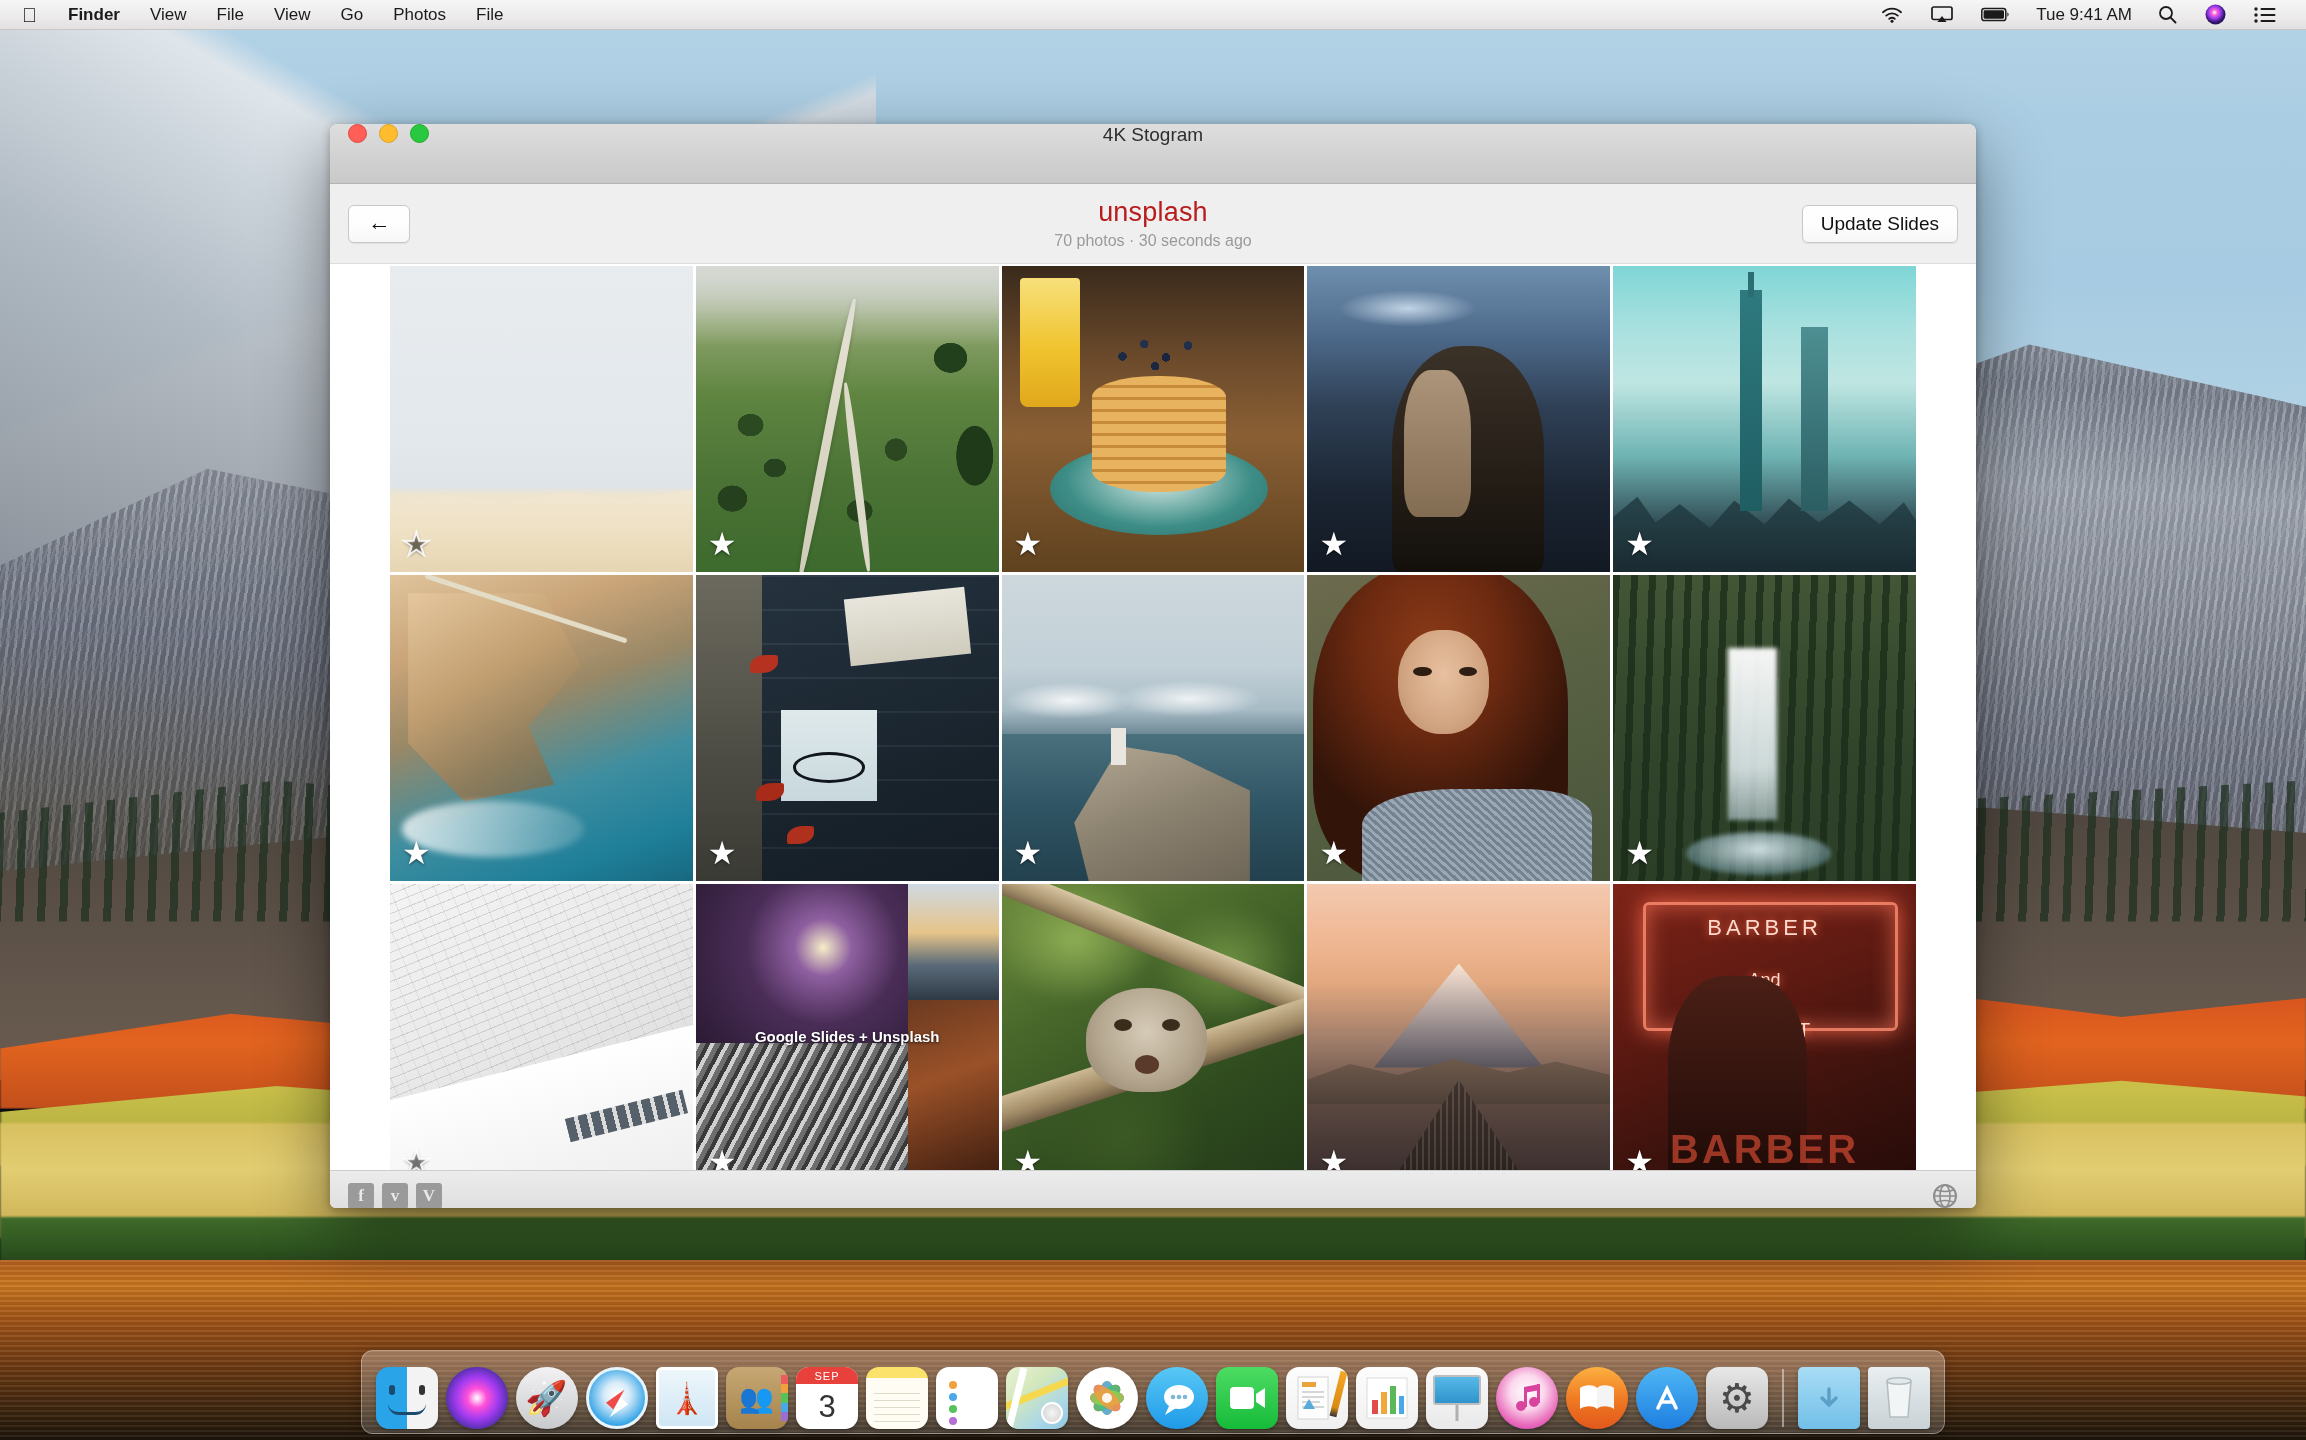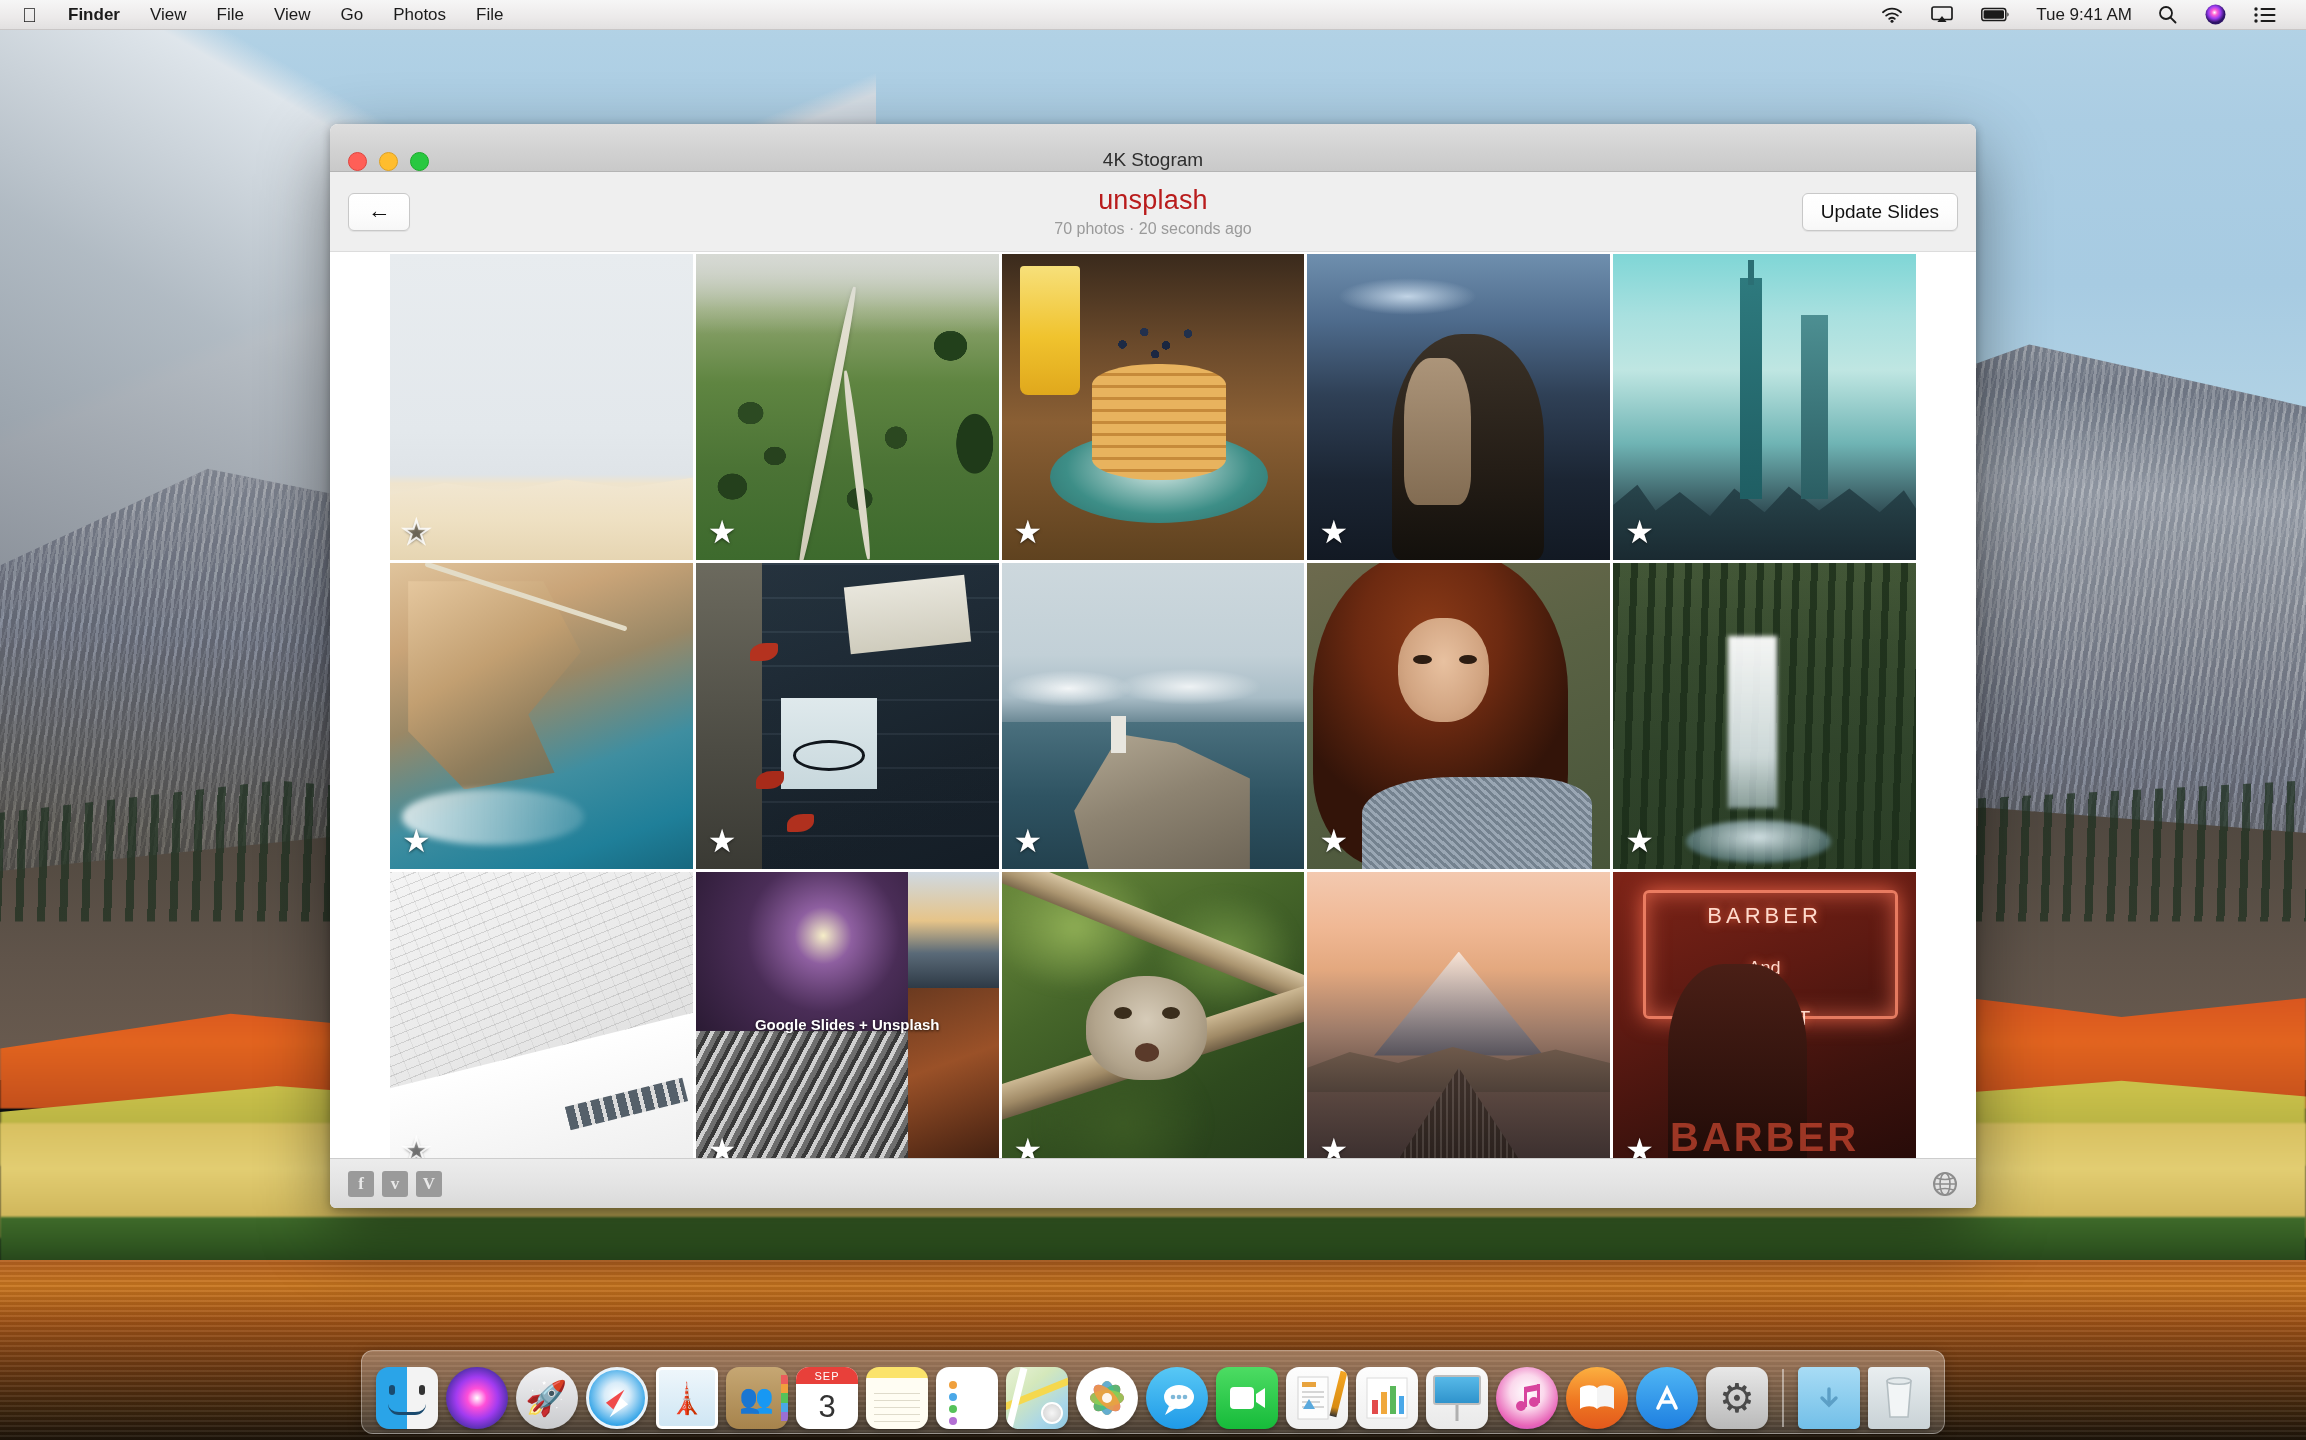--- a/index.html
+++ b/index.html
@@ -103,24 +103,24 @@
   .mb-clock { font-size:17px; padding:0 12px; }
 
   
   #window {
     position:absolute; left:330px; top:124px; width:1646px; height:1084px;
     border-radius:8px 8px 6px 6px;
     box-shadow:0 26px 70px rgba(0,0,0,.45), 0 2px 10px rgba(0,0,0,.30);
     overflow:hidden; background:#fff; z-index:20;
   }
   #titlebar {
-    height:48px;
+    height:60px;
     background:linear-gradient(180deg,#dedede 0%,#d3d3d3 50%,#c9c9c9 100%);
     border-bottom:1px solid #b4b4b4;
-    display:flex; align-items:flex-end; position:relative;
+    display:flex; align-items:flex-start; position:relative;
   }
   .lights { display:flex; gap:12px; padding-left:18px; }
   .light { width:19px; height:19px; border-radius:50%; }
   .light.red { background:#ff5f57; border:1px solid #e0443e; }
   .light.yellow { background:#ffbd2e; border:1px solid #dea123; }
   .light.green { background:#28c840; border:1px solid #1aab29; }
   .win-title {
     position:absolute; left:0; right:0; text-align:center;
     font-size:19px; color:#2e2e2e; font-weight:normal;
     pointer-events:none;
@@ -520,21 +520,21 @@
     </div>
     <div class="win-title">4K Stogram</div>
   </div>
 
   <div id="toolbar">
     <div class="btn" id="back-btn">
       <span class="arrow">←</span>
     </div>
     <div class="toolbar-center">
       <div class="tc-title">unsplash</div>
-      <div class="tc-sub">70 photos · 20 seconds ago</div>
+      <div class="tc-sub">70 photos · 30 seconds ago</div>
     </div>
     <div class="btn" id="update-btn">Update Slides</div>
   </div>
 
   <div id="grid-wrap">
     <div id="grid">
 
       <div class="cell">
         <div class="art p-dune">
             <div class="ridge"></div>

